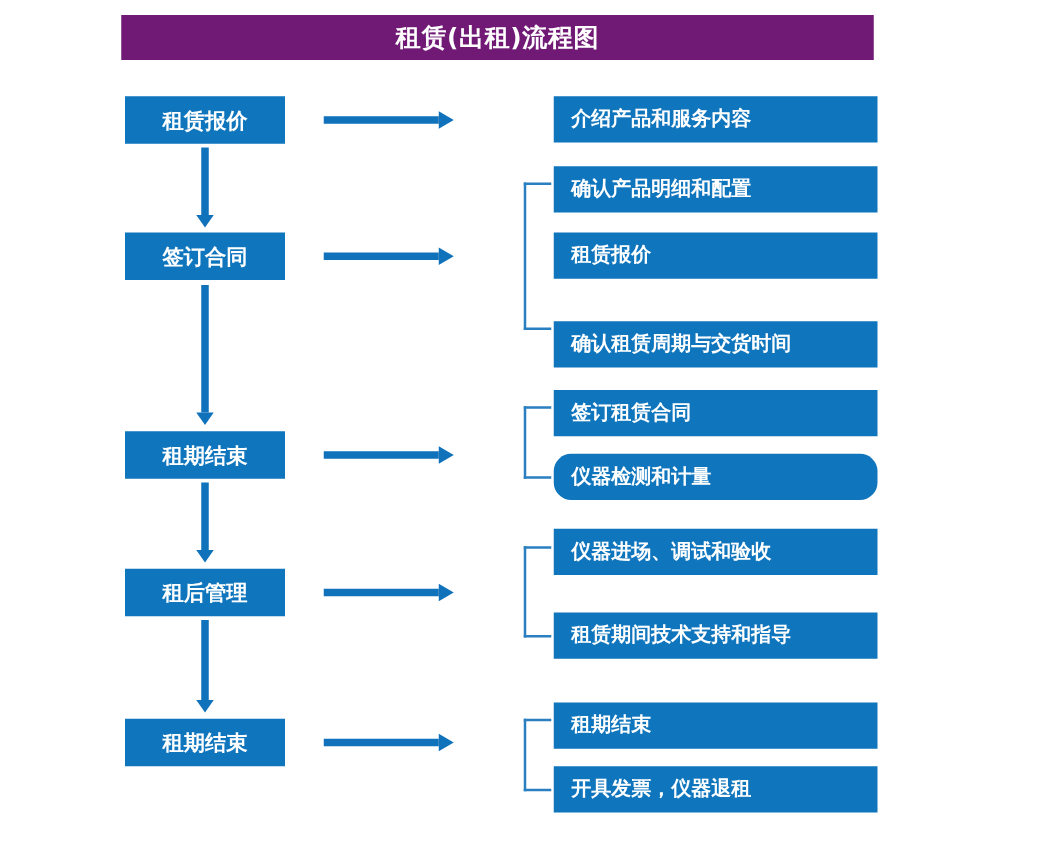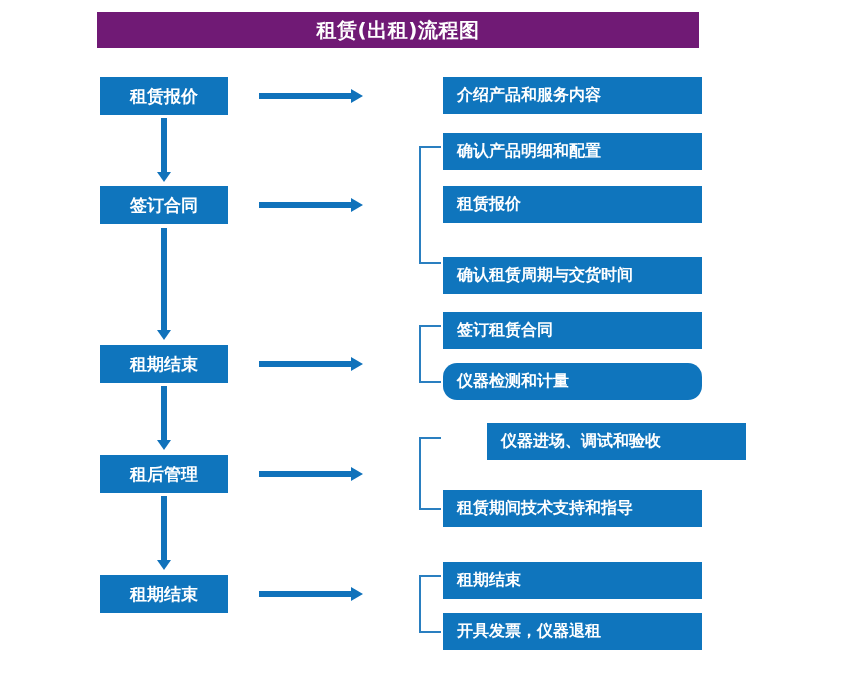--- a/index.html
+++ b/index.html
@@ -135,21 +135,21 @@
       <div class="node stage" style="top: 455px;">租后管理</div>
       <div class="node stage" style="top: 575px;">租期结束</div>
     </div>
   <div id="details-layer">
       <div class="node detail" style="top: 77px;">介绍产品和服务内容</div>
       <div class="node detail" style="top: 133px;">确认产品明细和配置</div>
       <div class="node detail" style="top: 186px;">租赁报价</div>
       <div class="node detail" style="top: 257px; font-family: Liberation Serif, serif;">确认租赁周期与交货时间</div>
       <div class="node detail" style="top: 312px;">签订租赁合同</div>
       <div class="node detail" style="top: 363px; border-radius: 14px;">仪器检测和计量</div>
-      <div class="node detail" style="top: 423px; margin-left: 44px;">仪器进场、调试和验收</div>
+      <div class="node detail" style="top: 423px;">仪器进场、调试和验收</div>
       <div class="node detail" style="top: 490px;">租赁期间技术支持和指导</div>
       <div class="node detail" style="top: 562px;">租期结束</div>
       <div class="node detail" style="top: 613px;">开具发票，仪器退租</div>
     </div>
   <div id="varrows-layer">
       <div class="v-arrow" style="top: 118px; height: 64px;">
         <div class="shaft" style="height: 54px;"></div>
         <div class="head" style="top: 54px;"></div>
       </div>
       <div class="v-arrow" style="top: 228px; height: 112px;">

